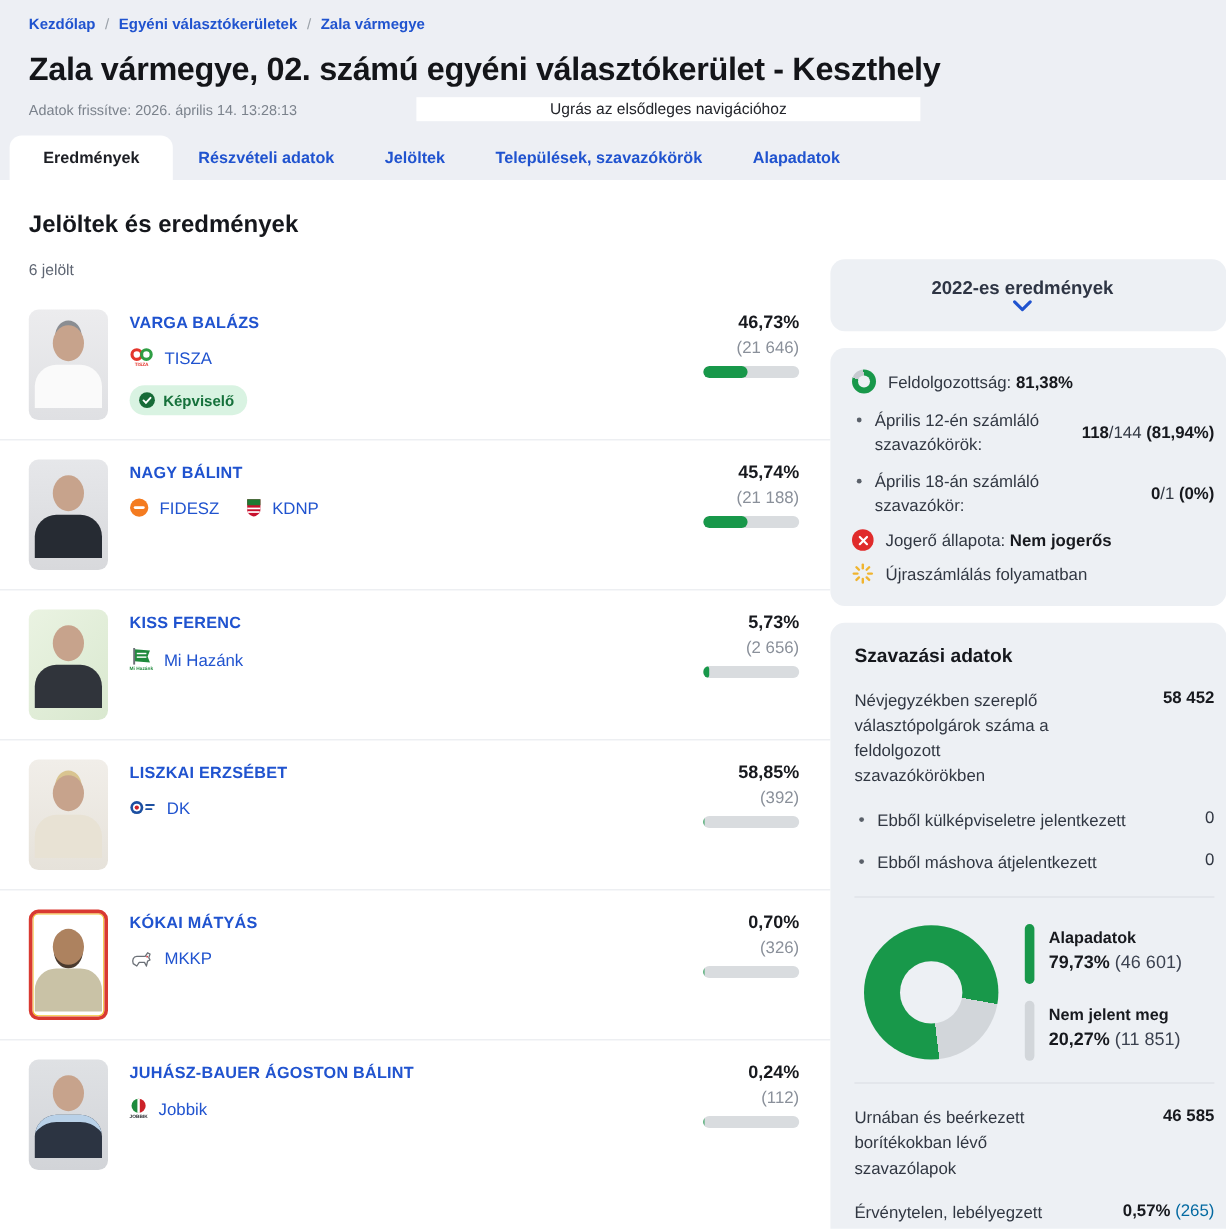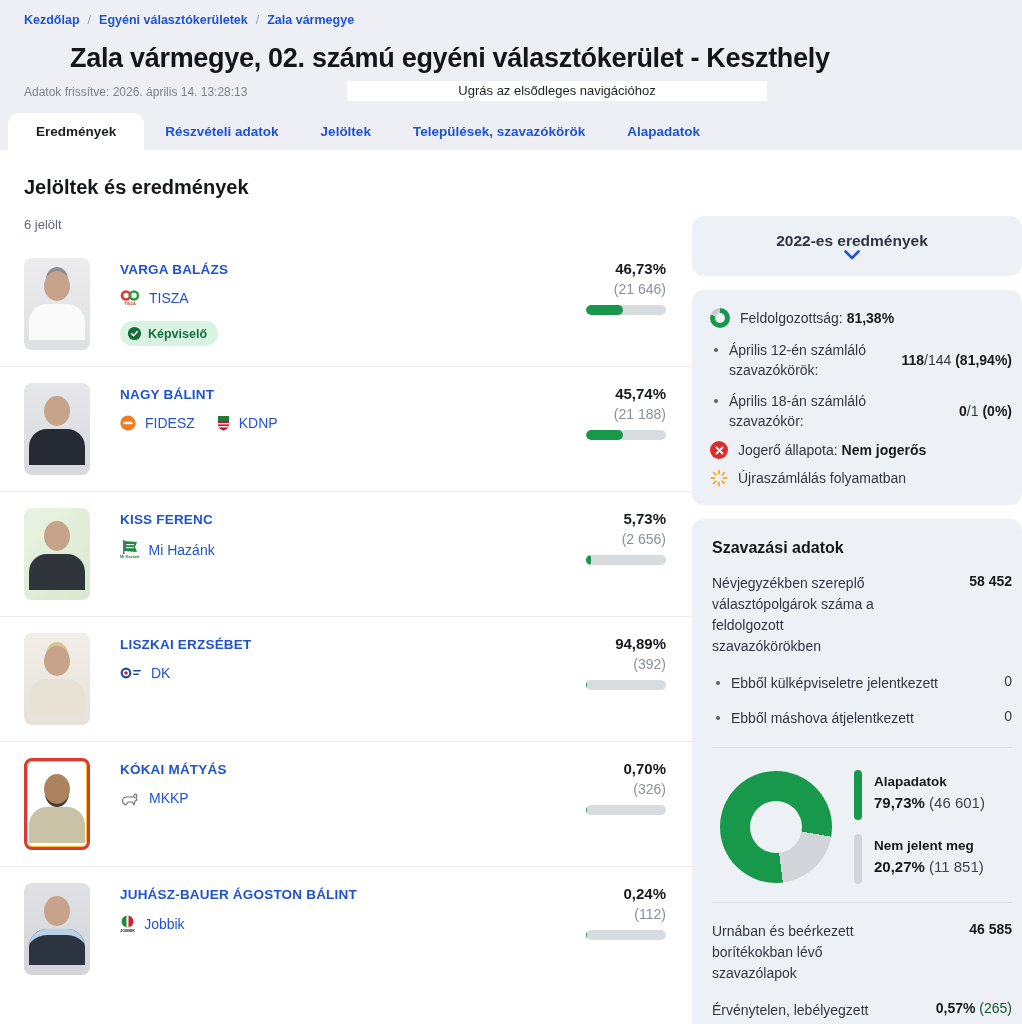--- a/index.html
+++ b/index.html
@@ -5,41 +5,41 @@
   * { margin:0; padding:0; box-sizing:border-box; }
   html,body { width:1022px; height:1024px; overflow:hidden; background:#fff;
     font-family:"Liberation Sans", sans-serif; color:#16181d; }
 
   
   .top-band { background:#edeff4; position:relative; padding-top:13px; }
   .band-inner { padding:0 24px; }
   .breadcrumb { font-size:12.5px; font-weight:bold; display:flex; gap:8px; }
   .breadcrumb a { color:#2053cf; text-decoration:none; cursor:pointer; }
   .crumb-sep { color:#9aa0a8; font-weight:normal; }
-  .page-title { margin-top:16px; font-size:27px; font-weight:bold; letter-spacing:-0.3px; color:#141519;margin-left:46px; }
+  .page-title { margin-top:16px; font-size:27px; font-weight:bold; letter-spacing:-0.3px; color:#141519; }
   .meta-line { margin-top:11px; font-size:12px; color:#7b828c; padding-bottom:14px; }
   .skip-link { position:absolute; left:347px; top:81px; width:420px; height:20px;
     background:#fff; color:#23252b; font-size:13px; text-align:center; line-height:20px; }
   .tabs { display:flex; align-items:flex-end; padding-left:8px; }
   .tab { font-size:13.5px; font-weight:bold; color:#2053cf; padding:11px 21px; cursor:pointer; white-space:nowrap; }
   .tab.active { background:#fff; color:#1c1e24; border-radius:10px 10px 0 0; padding:11px 28px; }
 
   
   .content { display:flex; background:#fff; }
   .main { width:710px; }
   .section-heading { font-size:20px; font-weight:bold; margin:26px 0 0 24px; color:#15171c; }
   .count-label { font-size:13px; color:#5f6673; margin:18px 0 10px 24px; }
 
   .cand-row { display:flex; align-items:flex-start; padding:16px 0 16px 24px;
     border-bottom:1px solid #e9ebef; min-height:124px; }
   .cand-row:last-child { border-bottom:none; }
   .photo { width:66px; height:92px; border-radius:8px; overflow:hidden; flex:none; position:relative; }
   .photo .head { width:26px; height:30px; border-radius:50%; margin:13px auto 0; }
   .photo .torso { width:56px; height:36px; border-radius:18px 18px 0 0; margin:3px auto 0; }
-  .cand-info { flex:1; margin-left:30px; padding-top:2px; }
+  .cand-info { flex:1; margin-left:18px; padding-top:2px; }
   .cand-name { font-size:13.5px; font-weight:bold; color:#2053cf; letter-spacing:.2px; text-decoration:none; display:inline-block; cursor:pointer; }
   .party-line { display:flex; align-items:center; gap:22px; margin-top:12px; }
   .party { display:flex; align-items:center; gap:9px; color:#2053cf; font-size:14px; text-decoration:none; cursor:pointer; }
   .badge { display:inline-flex; align-items:center; gap:6px; margin-top:15px;
     background:#d9f3e2; color:#15713b; font-size:12.5px; font-weight:bold;
     border-radius:14px; padding:5px 11px 5px 7px; }
   .result { width:120px; text-align:right; margin-right:26px; flex:none; padding-top:2px; }
   .pct { font-size:15px; font-weight:bold; color:#17191e; }
   .votes { font-size:14px; color:#8a909a; margin-top:4px; }
   .bar { width:80px; height:10px; border-radius:5px; background:#d9dcdf; margin:8px 0 0 auto; overflow:hidden; }
@@ -62,21 +62,21 @@
   .proc-bullet .val { flex:1; text-align:right; white-space:nowrap; }
   .icon-x { width:18px; height:18px; border-radius:50%; background:#e02b2b; flex:none; display:flex; align-items:center; justify-content:center; }
   .spinner { width:18px; height:18px; flex:none; }
   b.dark { color:#17191e; }
 
   .card-voting { padding:20px 10px 24px 20px; font-size:14px; color:#313742; }
   .voting-heading { font-size:16px; font-weight:bold; color:#15171c; margin-bottom:16px; }
   .v-row { display:flex; margin-bottom:16px; }
   .v-row .lbl { flex:1; line-height:1.5; }
   .v-row .val { width:116px; text-align:right; font-weight:bold; color:#17191e; flex:none; }
-  .v-row .val .norm { font-weight:normal; color:#14532d; }
+  .v-row .val .norm { font-weight:normal; color:#0369a1; }
   .v-bullet { display:flex; margin:0 0 14px 4px; }
   .v-bullet .lbl { flex:1; line-height:1.5; }
   .v-bullet .val { width:60px; text-align:right; color:#313742; flex:none; }
   .divider { height:1px; background:#dde0e5; margin:18px 0; }
 
   .turnout { display:flex; align-items:center; gap:22px; margin:22px 0 6px 8px; }
   .donut-lg { width:112px; height:112px; border-radius:50%; position:relative; flex:none; }
   .donut-lg::after { content:""; position:absolute; inset:30px; background:#edf0f4; border-radius:50%; }
   .legend { display:flex; flex-direction:column; gap:14px; }
   .legend-item { display:flex; gap:12px; }
@@ -242,21 +242,21 @@
                   <circle cx="6" cy="6" r="1.8" fill="#cc2229"></circle>
                   <rect x="13" y="3" width="8" height="1.6" rx="0.8" fill="#1c4fa1"></rect>
                   <rect x="13" y="6.5" width="6" height="1.6" rx="0.8" fill="#1c4fa1"></rect>
                 </svg>
             </span>
             <span>DK</span>
           </a>
         </div>
       </div>
       <div class="result">
-        <div class="pct">94,89%</div>
+        <div class="pct">58,85%</div>
         <div class="votes">(392)</div>
         <div class="bar">
             <div class="bar-fill" style="width: 0.85%;"></div>
           </div>
       </div>
     </div>
 
     <div class="cand-row">
       <div class="photo" style="background:#fff; border:3px solid #d93a32; box-shadow:inset 0 0 0 1px #f3c430;">
         <div class="head" style="background:#ad825f; box-shadow:0 4px 0 -1px #4a3a2e;"></div>

